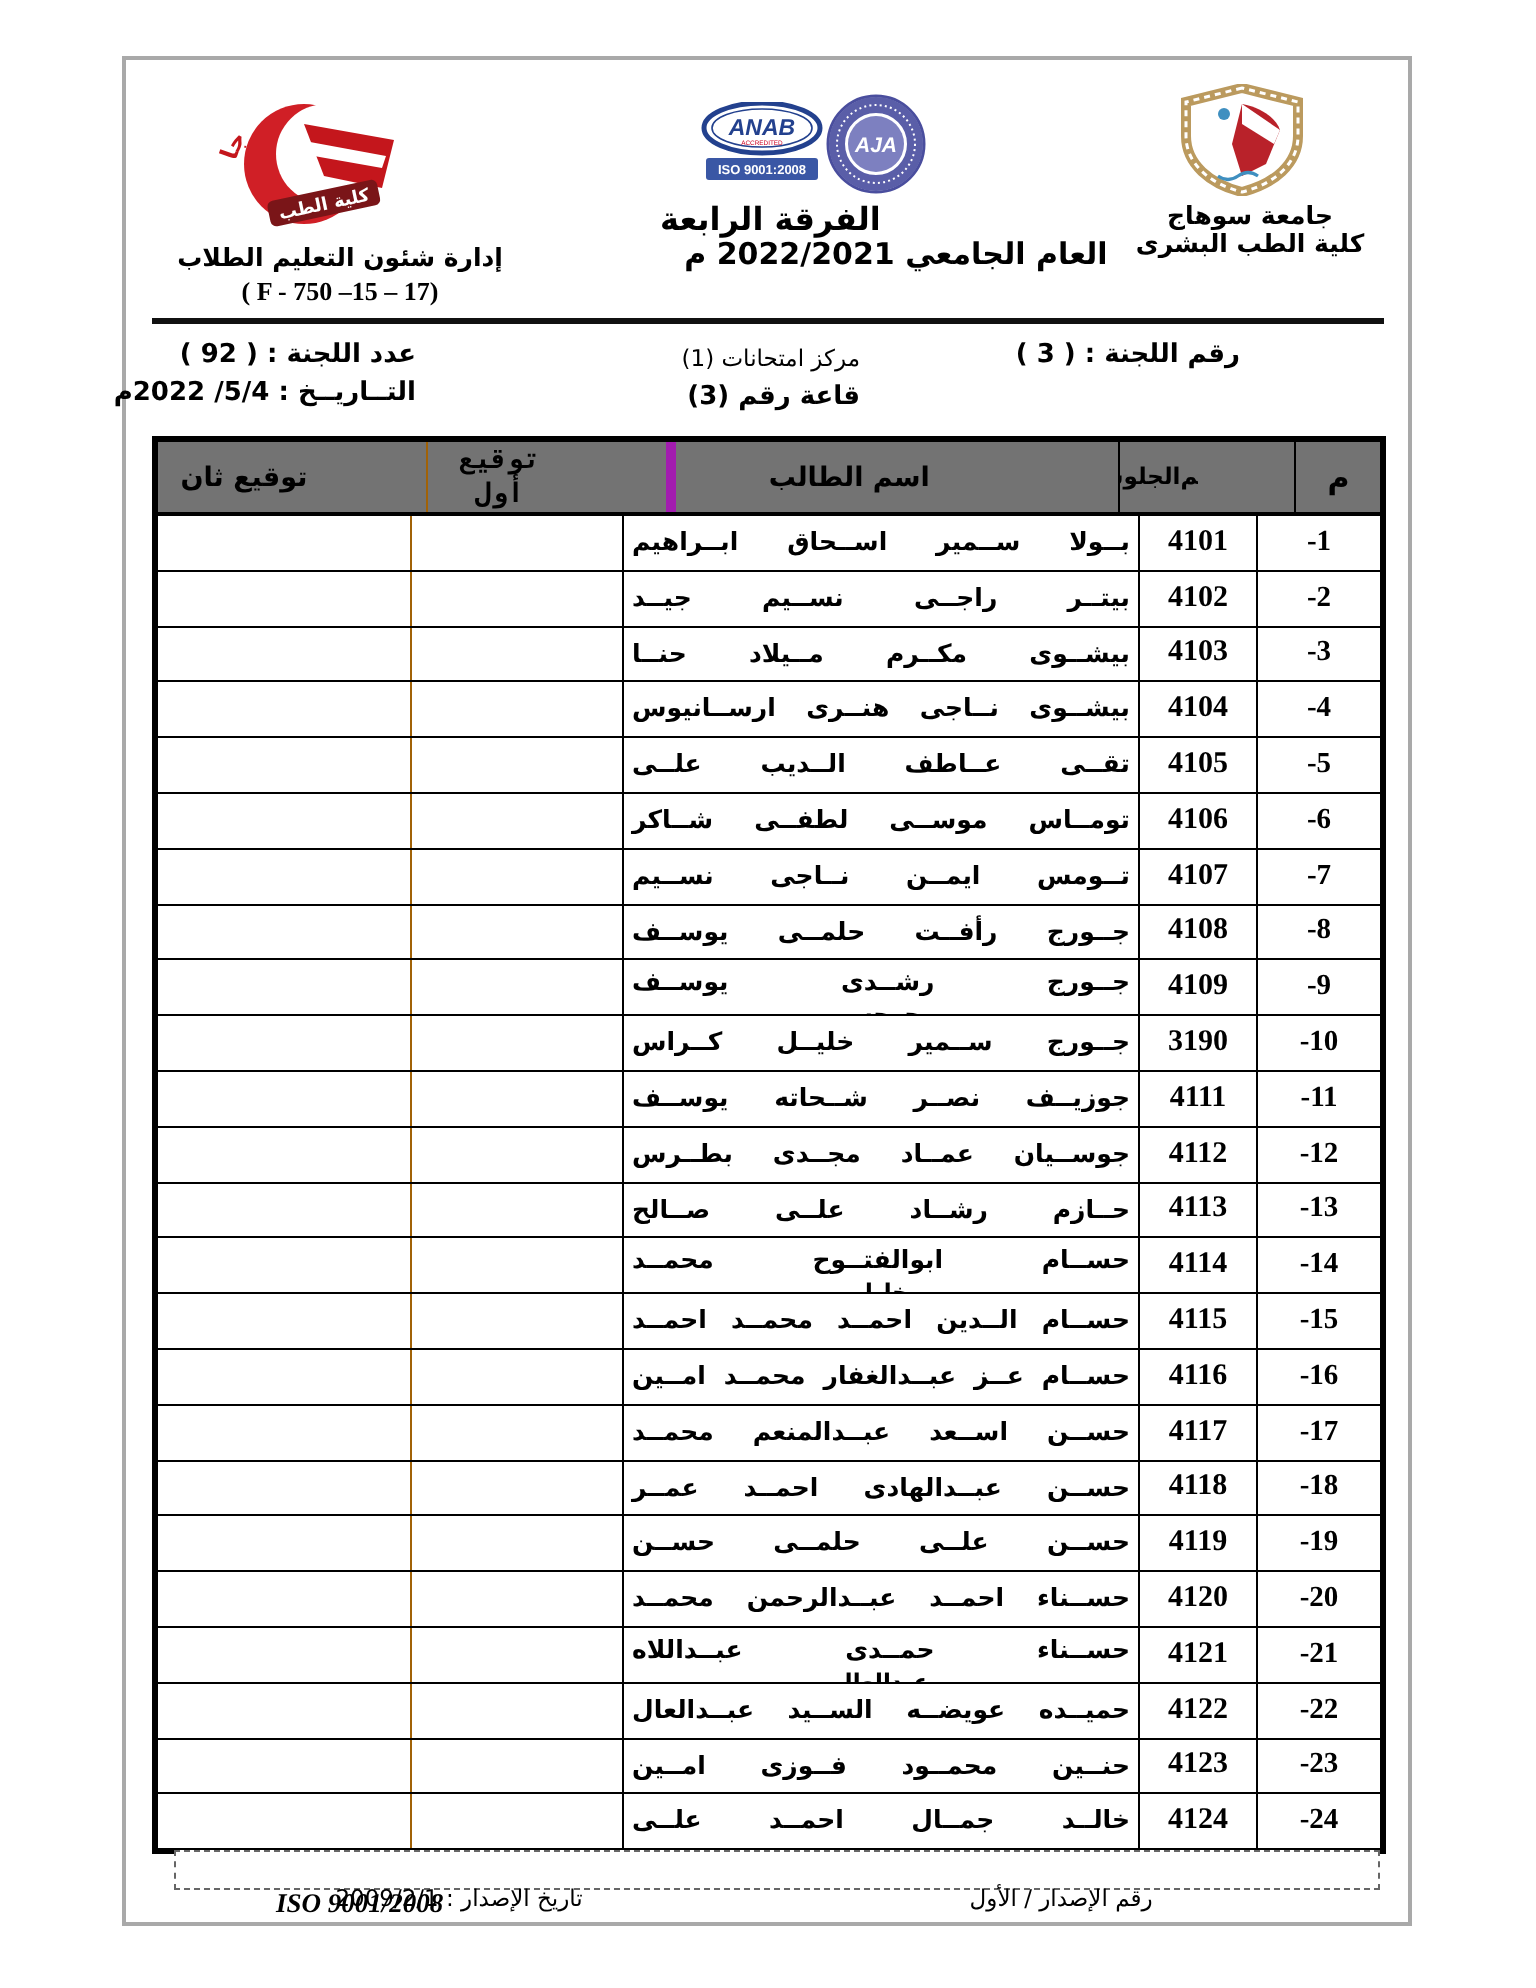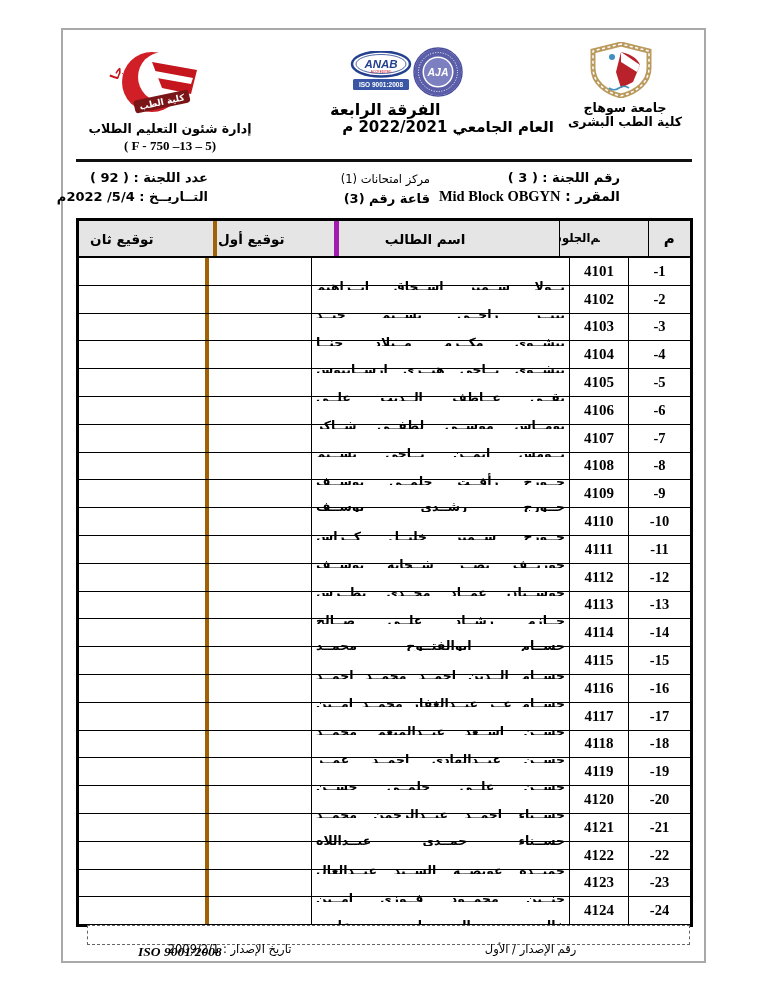--- a/index.html
+++ b/index.html
@@ -18,27 +18,27 @@
   .sep{left:76px;top:159px;width:616px;height:3px;background:#111;}
   
   .info{font-size:13px;font-weight:bold;direction:rtl;line-height:19px;}
   .info-right{left:380px;top:168px;width:240px;text-align:right;}
   .info-center{left:300px;top:170px;width:130px;text-align:right;}
   .info-left{left:56px;top:168px;width:152px;text-align:right;}
   .thin{font-weight:normal;font-size:11.5px;}
   .latin{font-family:"Liberation Serif",serif;font-size:14.5px;}
   
   .table{left:76px;top:218px;width:617px;border:3px solid #000;background:#fff;}
-  .thead{display:flex;height:35px;background:#e5e5e5;border-bottom:2px solid #000;gap:48px;}
+  .thead{display:flex;height:35px;background:#737373;border-bottom:2px solid #000;gap:48px;}
   .trow{display:flex;height:26.8px;border-top:1px solid #000;background:#fff;}
   .trow:first-child{border-top:none;}
   .c{box-sizing:border-box;display:flex;align-items:center;justify-content:center;overflow:hidden;}
   .c-sig2{width:126px;}
-  .c-sig1{width:106px;border-left:4px solid #a16207;}
-  .c-name{width:258px;border-left:1px solid #000;display:block;direction:rtl;padding:16px 4px;}
+  .c-sig1{width:106px;border-left:1px solid #a16207;font-family:Liberation Mono, monospace;}
+  .c-name{width:258px;border-left:1px solid #000;display:block;direction:rtl;padding:0 4px;}
   .c-seat{width:59px;border-left:1px solid #000;font-family:"Liberation Serif",serif;font-weight:bold;font-size:15px;}
   .c-idx{width:62px;border-left:1px solid #000;font-family:"Liberation Serif",serif;font-weight:bold;font-size:14.5px;direction:ltr;}
   .hc{font-weight:bold;font-size:13.5px;direction:rtl;text-align:center;}
   .hc-seat{font-size:11.5px;line-height:12.5px;}
   .hc-idx{font-size:15px;}
   .n1{line-height:25px;font-weight:bold;font-size:12.5px;text-align:justify;text-align-last:justify;white-space:nowrap;}
   .has2 .n1{line-height:21px;}
   .n2{line-height:12px;font-weight:bold;font-size:11.5px;text-align:center;}
   
   .ftable{left:87px;top:925px;width:603px;height:20px;border:1px dashed #666;display:flex;background:#fff;}
@@ -65,21 +65,21 @@
   <text font-size="12" font-weight="bold" fill="#c4161c" font-family="DejaVu Sans, sans-serif" direction="rtl">
     <textPath href="#arcP" startOffset="12%">جامعة سوهاج</textPath>
   </text>
   <g transform="rotate(-12 62 62)">
     <rect x="34" y="55" width="56" height="13" rx="3" fill="#7a1518"></rect>
     <text x="62" y="65" text-anchor="middle" font-size="9" font-weight="bold" fill="#ffffff" font-family="DejaVu Sans, sans-serif">كلية الطب</text>
   </g>
 </svg>
 
 <div class="abs dept1">إدارة شئون التعليم الطلاب</div>
-<div class="abs dept2">( F - 750 –13 – 5)</div>
+<div class="abs dept2">( F - 750 –15 – 17)</div>
 
 <svg class="abs" style="left:350px;top:51px;" width="64" height="42" viewBox="0 0 64 42">
   <ellipse cx="31" cy="13" rx="29" ry="12.5" fill="#ffffff" stroke="#23418e" stroke-width="2.5"></ellipse>
   <ellipse cx="31" cy="13" rx="25" ry="9.5" fill="none" stroke="#23418e" stroke-width="0.8"></ellipse>
   <text x="31" y="16.5" text-anchor="middle" font-size="11.5" font-weight="bold" font-style="italic" fill="#23418e" font-family="Liberation Sans, sans-serif">ANAB</text>
   <text x="31" y="21.5" text-anchor="middle" font-size="3.2" fill="#c02" font-family="Liberation Sans, sans-serif">ACCREDITED</text>
   <rect x="3" y="28" width="56" height="11" rx="1.5" fill="#3a57a5"></rect>
   <text x="31" y="36" text-anchor="middle" font-size="6.5" font-weight="bold" fill="#ffffff" font-family="Liberation Sans, sans-serif">ISO 9001:2008</text>
 </svg>
 
@@ -102,24 +102,20 @@
   <circle cx="27" cy="15" r="3" fill="#3f8fc0"></circle>
   <path d="M24,46 q5,3.5 10,0 q5,-3.5 10,0" fill="none" stroke="#3f8fc0" stroke-width="1.6"></path>
 </svg>
 <div class="abs uni">جامعة سوهاج</div>
 <div class="abs fac">كلية الطب البشرى</div>
 
 <div class="abs sep"></div>
 
 <div class="abs info info-right">
   <div>رقم اللجنة : ( 3 )</div>
-  <div style="font-size:13.5px;">
-    <span>المقرر :</span>
-    <span class="latin" style="font-weight:bold;">Mid Block OBGYN</span>
-  </div>
 </div>
 <div class="abs info info-center">
   <div class="thin">مركز امتحانات (1)</div>
   <div>قاعة رقم (3)</div>
 </div>
 <div class="abs info info-left">
   <div>عدد اللجنة : ( 92 )</div>
   <div>التــاريــخ : 5/4/ 2022م</div>
 </div>
 
@@ -216,21 +212,21 @@
         </div>
         <div class="c c-seat">4109</div>
         <div class="c c-idx">-9</div>
       </div>
       <div class="trow">
         <div class="c c-sig2"></div>
         <div class="c c-sig1"></div>
         <div class="c c-name">
           <div class="n1">جــورج ســمير خليــل كــراس</div>
         </div>
-        <div class="c c-seat">4110</div>
+        <div class="c c-seat">3190</div>
         <div class="c c-idx">-10</div>
       </div>
       <div class="trow">
         <div class="c c-sig2"></div>
         <div class="c c-sig1"></div>
         <div class="c c-name">
           <div class="n1">جوزيــف نصــر شــحاته يوســف</div>
         </div>
         <div class="c c-seat">4111</div>
         <div class="c c-idx">-11</div>

